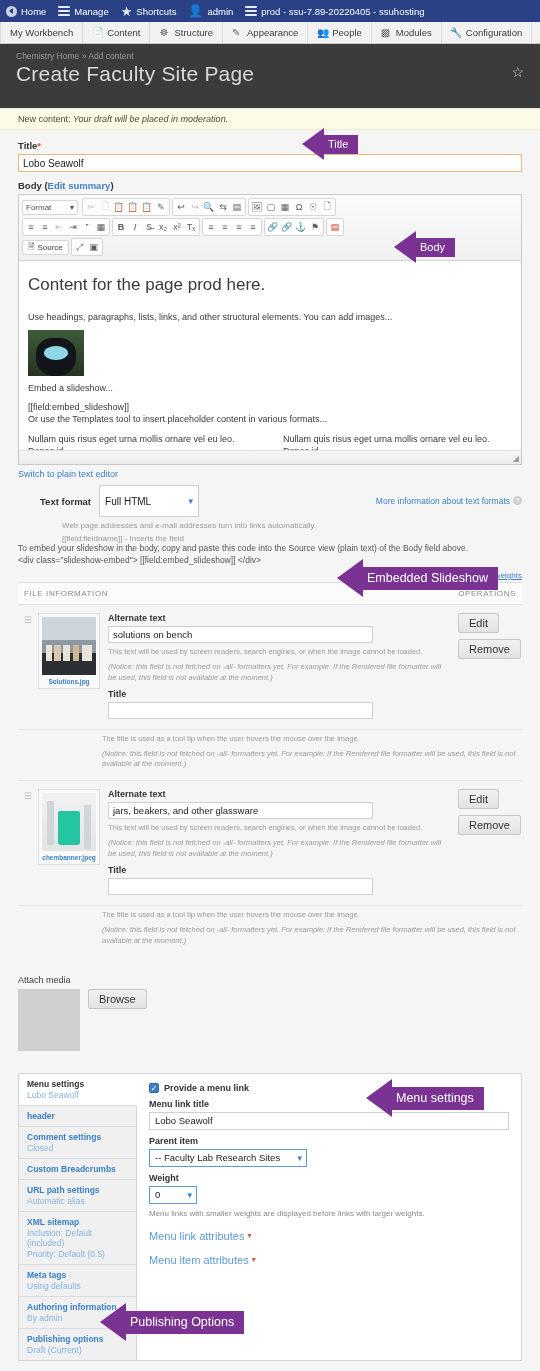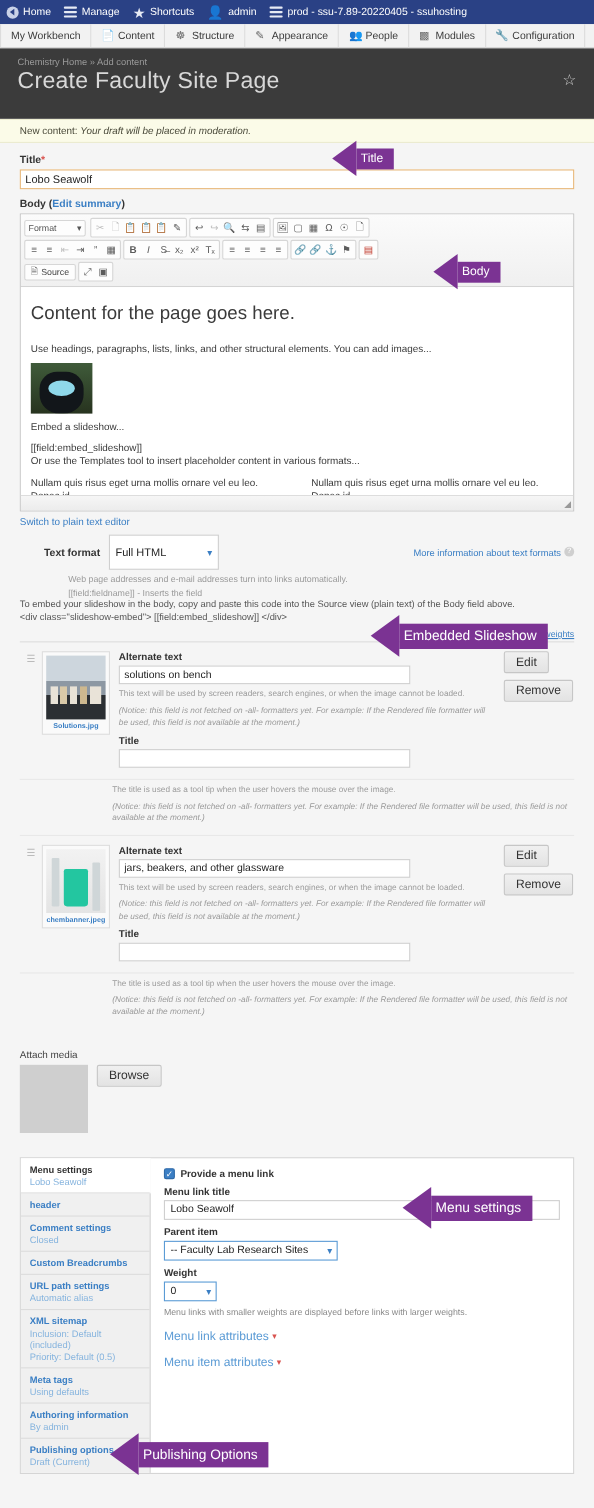--- a/index.html
+++ b/index.html
@@ -452,21 +452,21 @@
           <span>🗎</span>
           <span>Source</span>
         </div>
         <div class="cke-grp">
           <span class="cke-btn">⤢</span>
           <span class="cke-btn">▣</span>
         </div>
       </div>
     </div>
     <div class="cke-body">
-      <div class="cke-h1">Content for the page goes here.</div>
+      <div class="cke-h1">Content for the page prod here.</div>
       <p class="cke-p">Use headings, paragraphs, lists, links, and other structural elements.  You can add images...</p>
       <div class="thumb-wolf"></div>
       <p class="cke-p">Embed a slideshow...</p>
       <p class="cke-p" style="margin-bottom:0">[[field:embed_slideshow]]</p>
       <p class="cke-p">Or use the Templates tool to insert placeholder content in various formats...</p>
       <div class="cke-cols">
         <div class="cke-p">Nullam quis risus eget urna mollis ornare vel eu leo. Donec id</div>
         <div class="cke-p">Nullam quis risus eget urna mollis ornare vel eu leo. Donec id</div>
       </div>
     </div>
@@ -490,20 +490,24 @@
   </div>
   <div class="help-sm">Web page addresses and e-mail addresses turn into links automatically.</div>
   <div class="help-sm">[[field:fieldname]] - Inserts the field</div>
 
   
   <p class="sec-desc">To embed your slideshow in the body, copy and paste this code into the Source view (plain text) of the Body field above.</p>
   <p class="sec-code">&lt;div class="slideshow-embed"&gt; [[field:embed_slideshow]] &lt;/div&gt;</p>
   <a class="row-weights" href="#">Show row weights</a>
 
   <div class="ftable">
+    <div class="fthead">
+      <span>FILE INFORMATION</span>
+      <span>OPERATIONS</span>
+    </div>
 
     <div class="frow">
       <div class="fdrag">☰</div>
       <div class="fthumb">
         <div class="img img-solutions"></div>
         <div class="fname">Solutions.jpg</div>
       </div>
       <div class="ffields">
         <div class="lab">Alternate text</div>
         <input value="solutions on bench" style="">

